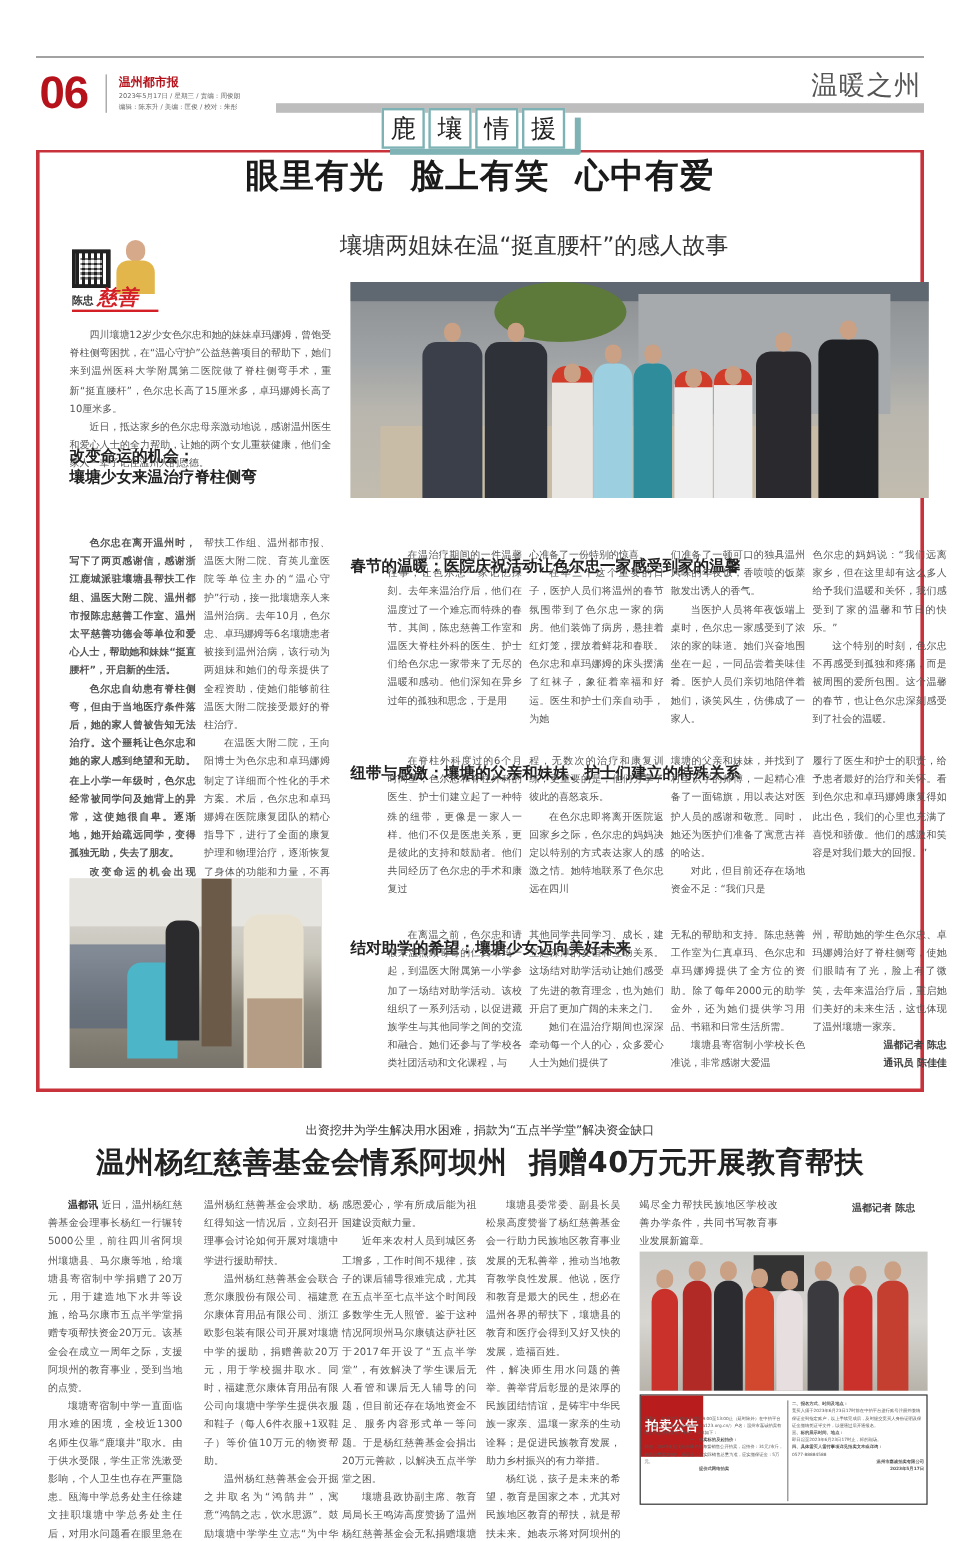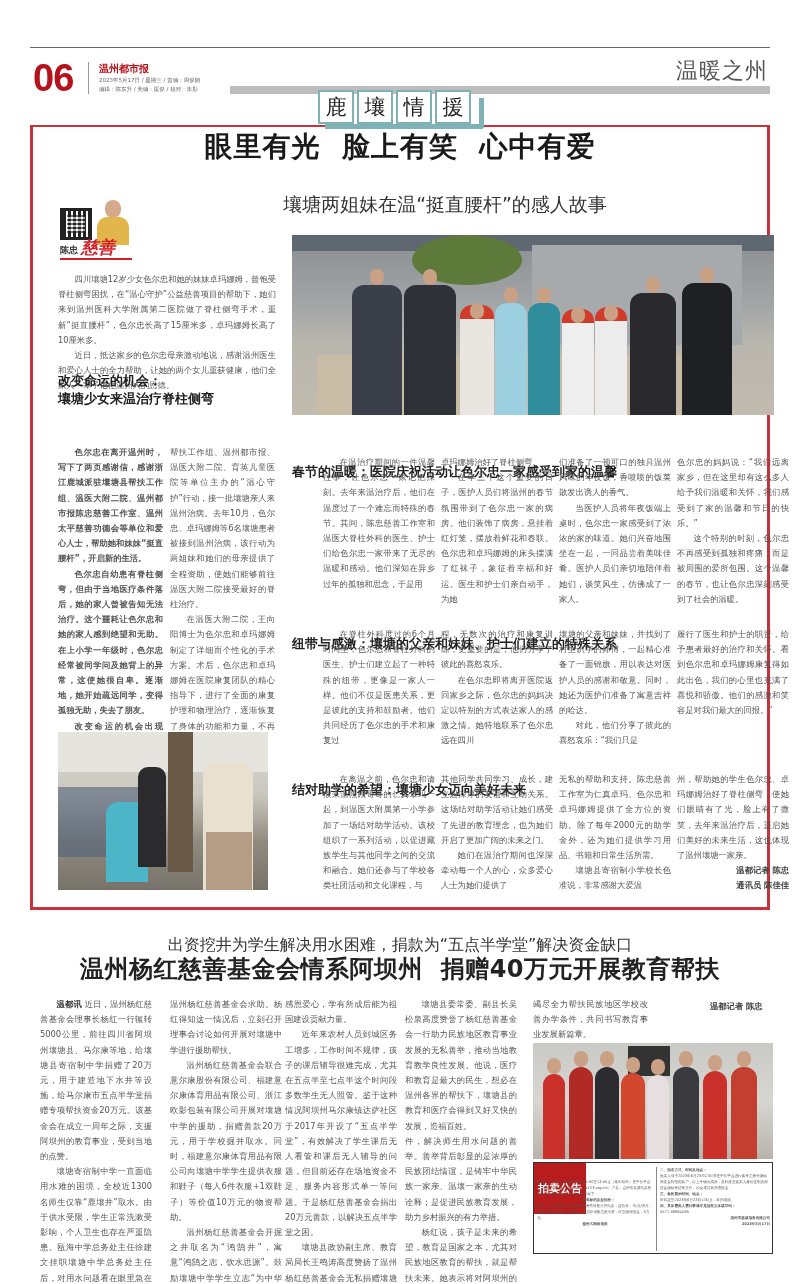--- a/index.html
+++ b/index.html
@@ -65,21 +65,21 @@
   .sec1-title { left: 292px; top: 426px; }
   .sec2-title { left: 292px; top: 598px; }
   .sec3-title { left: 292px; top: 744px; }
 
   .col4 { width: 112px; margin-left: 31px; }
   .c1 { left: 292px; } .c2 { left: 410px; } .c3 { left: 528px; } .c4 { left: 646px; }
   .row1 { top: 455px; } .row2 { top: 627px; } .row3 { top: 772px; }
   .byline { text-align: right; font-weight: bold; color: #444; }
 
   
-  .kicker { left: 30px; top: 935px; width: 740px; text-align: center; font-size: 16px; color: #333; }
+  .kicker { left: 30px; top: 935px; width: 740px; text-align: center; font-size: 10px; color: #333; }
   .headline2 { left: 30px; top: 953px; width: 740px; text-align: center; font-size: 24px; font-weight: bold; color: #222; letter-spacing: 0.5px; }
   .b1 { left: 40px; top: 997px; width: 112px; }
   .b2 { left: 170px; top: 997px; width: 112px; }
   .b3 { left: 280px; top: 997px; width: 112px; }
   .b4 { left: 405px; top: 997px; width: 112px; }
   .b5 { left: 533px; top: 997px; width: 115px; }
   .byline2 { left: 710px; top: 1001px; font-size: 8.3px; font-weight: bold; color: #444; }
   .lead-mark { font-weight: bold; color: #333; }
 
   .photo-bottom { left: 533px; top: 1043px; width: 240px; height: 116px; overflow: hidden;
@@ -159,21 +159,21 @@
   <div class="person" style="left:303px;width:32px;height:108px;background:#ececec;border-top:14px solid #d13b2a;"></div>
   <div class="person" style="left:338px;width:46px;height:122px;background:#2a2a2e;"></div>
   <div class="person" style="left:390px;width:50px;height:132px;background:#1f2024;"></div>
 </div>
 
 <div class="abs sec-title sec1-title">春节的温暖：医院庆祝活动让色尔忠一家感受到家的温馨</div>
 <div class="abs text col4 c1 row1">
   <p>在温治疗期间的一件温馨往事，让色尔忠一家记忆深刻。去年来温治疗后，他们在温度过了一个难忘而特殊的春节。其间，陈忠慈善工作室和温医大脊柱外科的医生、护士们给色尔忠一家带来了无尽的温暖和感动。他们深知在异乡过年的孤独和思念，于是用</p>
 </div>
 <div class="abs text col4 c2 row1">
-  <p style="text-indent:0">卓玛娜姆治好了脊柱侧弯。</p>
+  <p style="text-indent:0">心准备了一份特别的惊喜。</p>
   <p>在年三十这个重要的日子，医护人员们将温州的春节氛围带到了色尔忠一家的病房。他们装饰了病房，悬挂着红灯笼，摆放着鲜花和春联。色尔忠和卓玛娜姆的床头摆满了红袜子，象征着幸福和好运。医生和护士们亲自动手，为她</p>
 </div>
 <div class="abs text col4 c3 row1">
   <p style="text-indent:0">们准备了一顿可口的独具温州风味的年夜饭，香喷喷的饭菜散发出诱人的香气。</p>
   <p>当医护人员将年夜饭端上桌时，色尔忠一家感受到了浓浓的家的味道。她们兴奋地围坐在一起，一同品尝着美味佳肴。医护人员们亲切地陪伴着她们，谈笑风生，仿佛成了一家人。</p>
 </div>
 <div class="abs text col4 c4 row1">
   <p style="text-indent:0">色尔忠的妈妈说：“我们远离家乡，但在这里却有这么多人给予我们温暖和关怀，我们感受到了家的温馨和节日的快乐。”</p>
   <p>这个特别的时刻，色尔忠不再感受到孤独和疼痛，而是被周围的爱所包围。这个温馨的春节，也让色尔忠深刻感受到了社会的温暖。</p>
 </div>
@@ -181,21 +181,21 @@
 <div class="abs sec-title sec2-title">纽带与感激：壤塘的父亲和妹妹、护士们建立的特殊关系</div>
 <div class="abs text col4 c1 row2">
   <p>在脊柱外科度过的6个月时间里，色尔忠和脊柱外科的医生、护士们建立起了一种特殊的纽带，更像是一家人一样。他们不仅是医患关系，更是彼此的支持和鼓励者。他们共同经历了色尔忠的手术和康复过</p>
 </div>
 <div class="abs text col4 c2 row2">
   <p style="text-indent:0">程，无数次的治疗和康复训练，更重要的是，他们分享了彼此的喜怒哀乐。</p>
   <p>在色尔忠即将离开医院返回家乡之际，色尔忠的妈妈决定以特别的方式表达家人的感激之情。她特地联系了色尔忠远在四川</p>
 </div>
 <div class="abs text col4 c3 row2">
   <p style="text-indent:0">壤塘的父亲和妹妹，并找到了村里识字的师傅，一起精心准备了一面锦旗，用以表达对医护人员的感谢和敬意。同时，她还为医护们准备了寓意吉祥的哈达。</p>
-  <p>对此，他们分享了彼此的喜怒哀乐：“我们只是</p>
+  <p>对此，但目前还存在场地资金不足：“我们只是</p>
 </div>
 <div class="abs text col4 c4 row2">
   <p style="text-indent:0">履行了医生和护士的职责，给予患者最好的治疗和关怀。看到色尔忠和卓玛娜姆康复得如此出色，我们的心里也充满了喜悦和骄傲。他们的感激和笑容是对我们最大的回报。”</p>
 </div>
 
 <div class="abs photo-left">
   <div style="position:absolute;left:0;top:0;width:210px;height:40px;background:#e6e4de;"></div>
   <div style="position:absolute;left:110px;top:0;width:25px;height:140px;background:#6b5a48;"></div>
   <div style="position:absolute;left:0;top:55px;width:80px;height:70px;background:#50607a;opacity:.6;"></div>
   <div style="position:absolute;left:48px;top:70px;width:42px;height:80px;border-radius:12px 12px 0 0;background:#4cb5c7;"></div>

